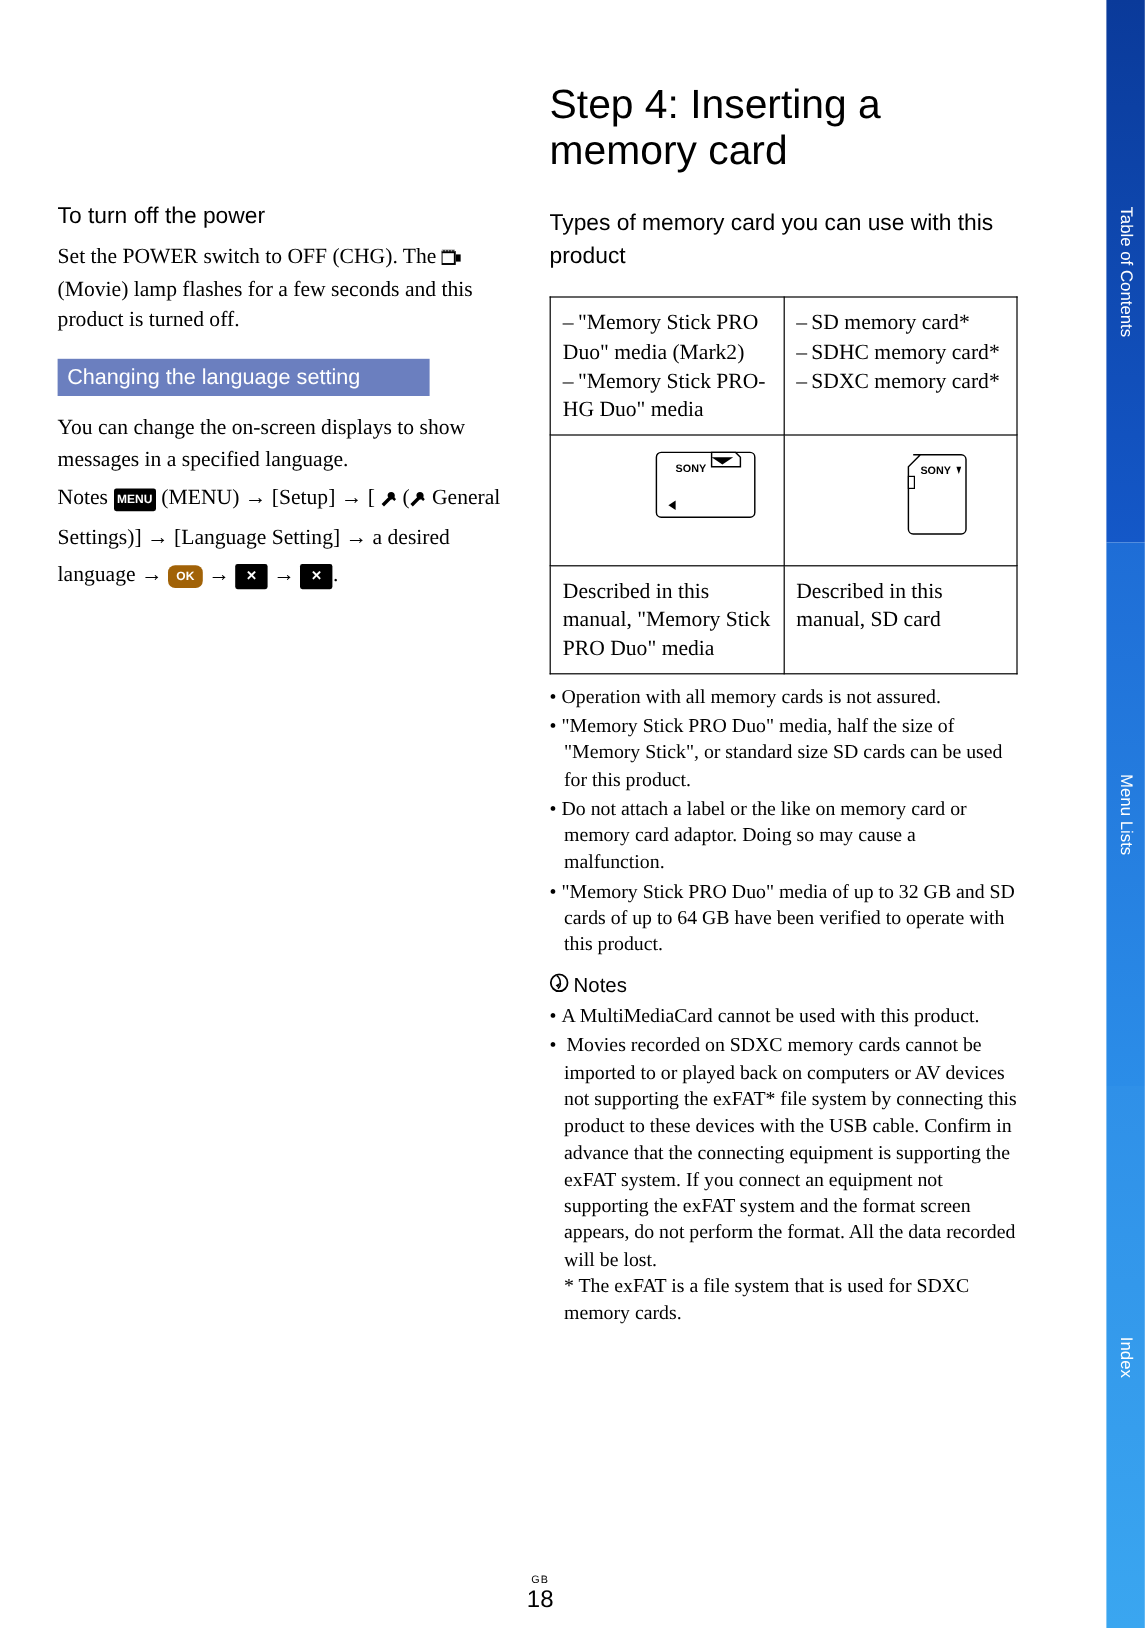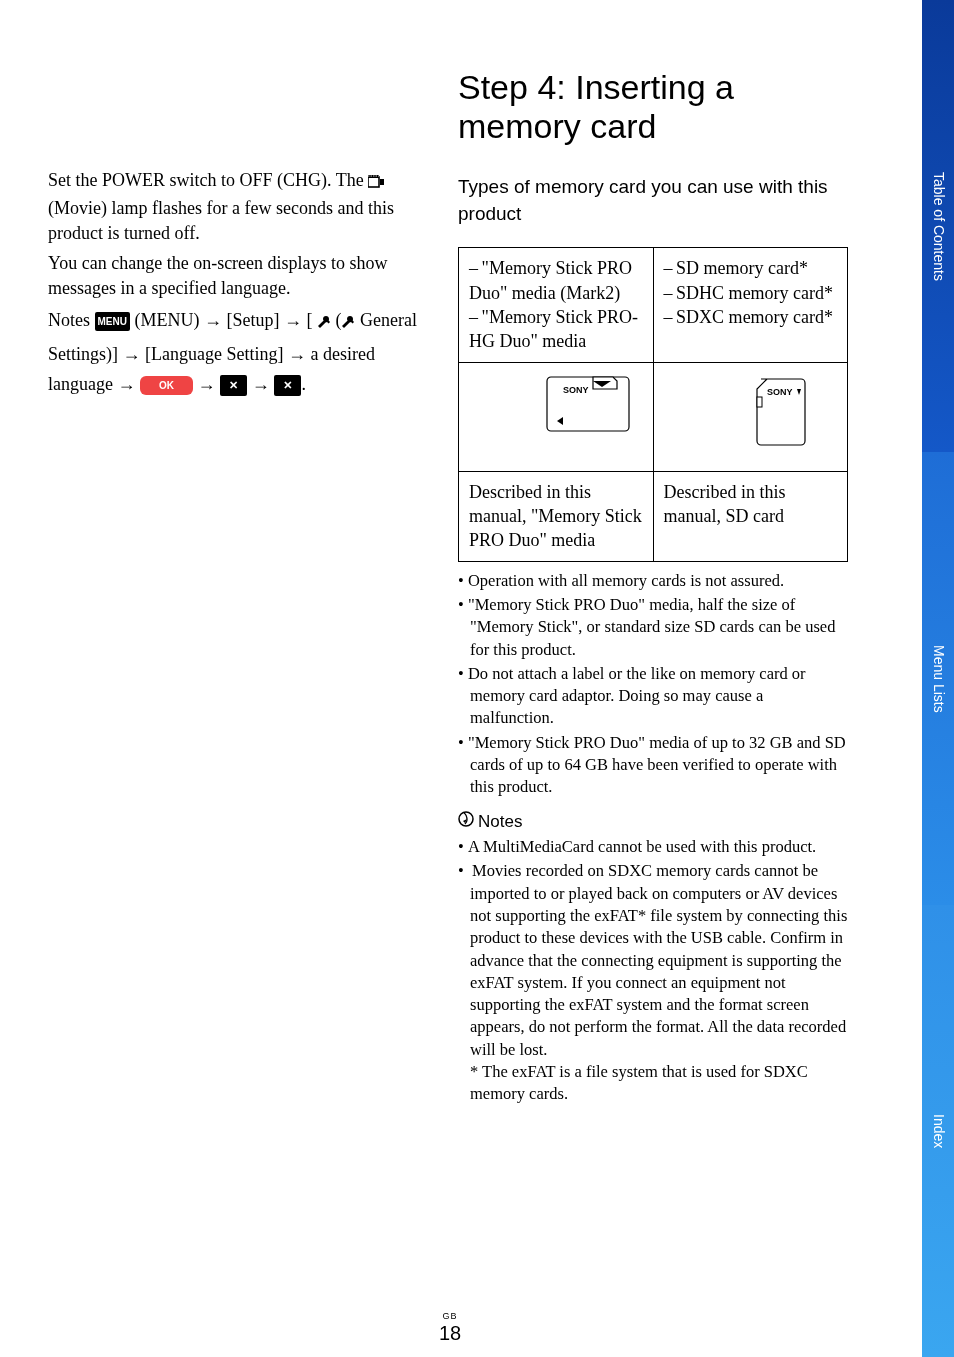--- a/index.html
+++ b/index.html
@@ -63,26 +63,26 @@
     color: #fff;
     font-family: Arial, sans-serif;
     font-weight: bold;
     font-size: 10px;
     padding: 1px 3px;
     border-radius: 2px;
     vertical-align: 1px;
   }
   .btn-badge {
     display: inline-block;
-    background: #ef4444;
+    background: #a16207;
     color: #fff;
     font-family: Arial, sans-serif;
     font-weight: bold;
     font-size: 10px;
-    padding: 1px 19px;
+    padding: 1px 7px;
     border-radius: 6px;
     vertical-align: 1px;
   }
   .btn-x {
     display: inline-block;
     background: #000;
     color: #fff;
     font-family: Arial, sans-serif;
     font-weight: bold;
     font-size: 11px;
@@ -150,33 +150,35 @@
   .page-num .gb { font-size: 9px; display: block; letter-spacing: 1px; }
   .page-num .n { font-size: 20px; display: block; margin-top: -4px; }
   .exfat-note { text-indent: 0; padding-left: 0; }
 </style>
 </head>
 <body>
 
 <div class="page">
 
   <div class="col col-left">
+    <h2 class="sub">To turn off the power</h2>
     <p>
       <span>Set the POWER switch to OFF (CHG). The </span>
       <span class="icon-inline">
         <svg width="16" height="14" viewBox="0 0 16 14">
             <rect x="0" y="2" width="11" height="10" fill="none" stroke="#000" stroke-width="1.6"></rect>
             <rect x="0" y="0" width="11" height="3" fill="#000"></rect>
             <path d="M0 1 h11" stroke="#fff" stroke-width="0.8" stroke-dasharray="1.5 1"></path>
             <rect x="12" y="4" width="4" height="6" fill="#000"></rect>
           </svg>
       </span>
       <span> (Movie) lamp flashes for a few seconds and this product is turned off.</span>
     </p>
 
+    <h2 class="section-bar">Changing the language setting</h2>
     <p>You can change the on-screen displays to show messages in a specified language.</p>
     <p style="line-height:1.7;">
       <span>Notes </span>
       <span class="menu-badge">MENU</span>
       <span> (MENU) </span>→
       <span> [Setup] </span>→
       <span> [</span>
       <span class="icon-inline">
         <svg width="14" height="14" viewBox="0 0 14 14">
             <path d="M9 1c1.8 0 3 1.2 3 3 0 .5-.1 1-.3 1.4L13 7l-1.4 1.4L10 7.1c-.4.2-.9.3-1.4.3L3 13 1 11l5.6-5.6C6.2 5 6 4.5 6 4c0-1.8 1.2-3 3-3z" fill="#000"></path>

